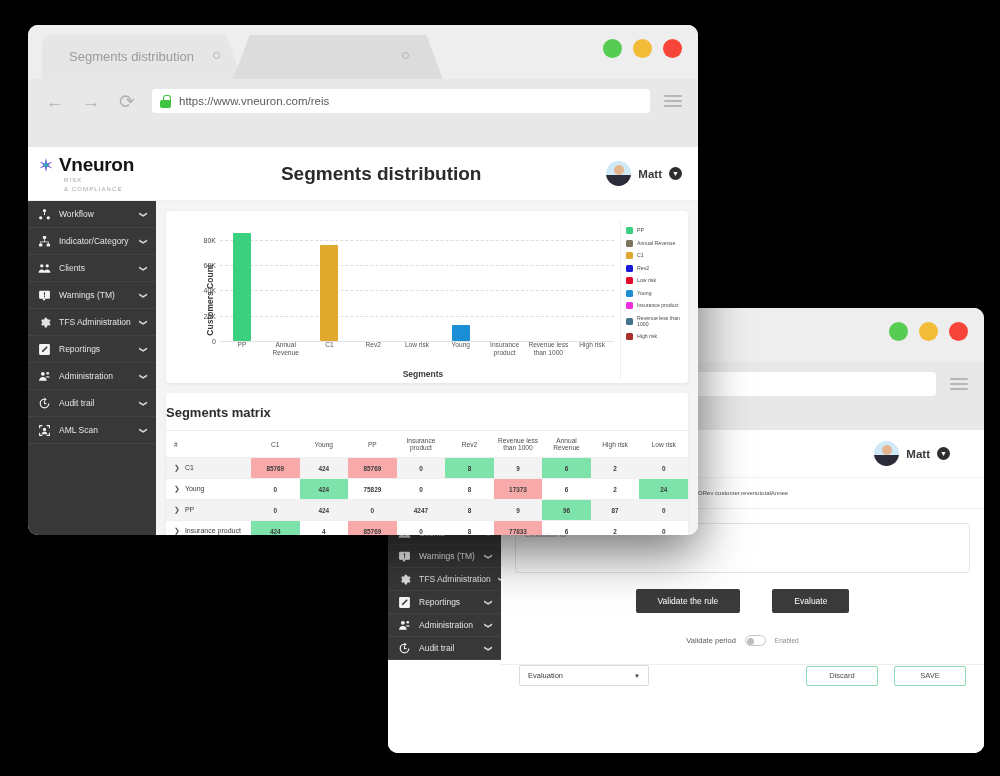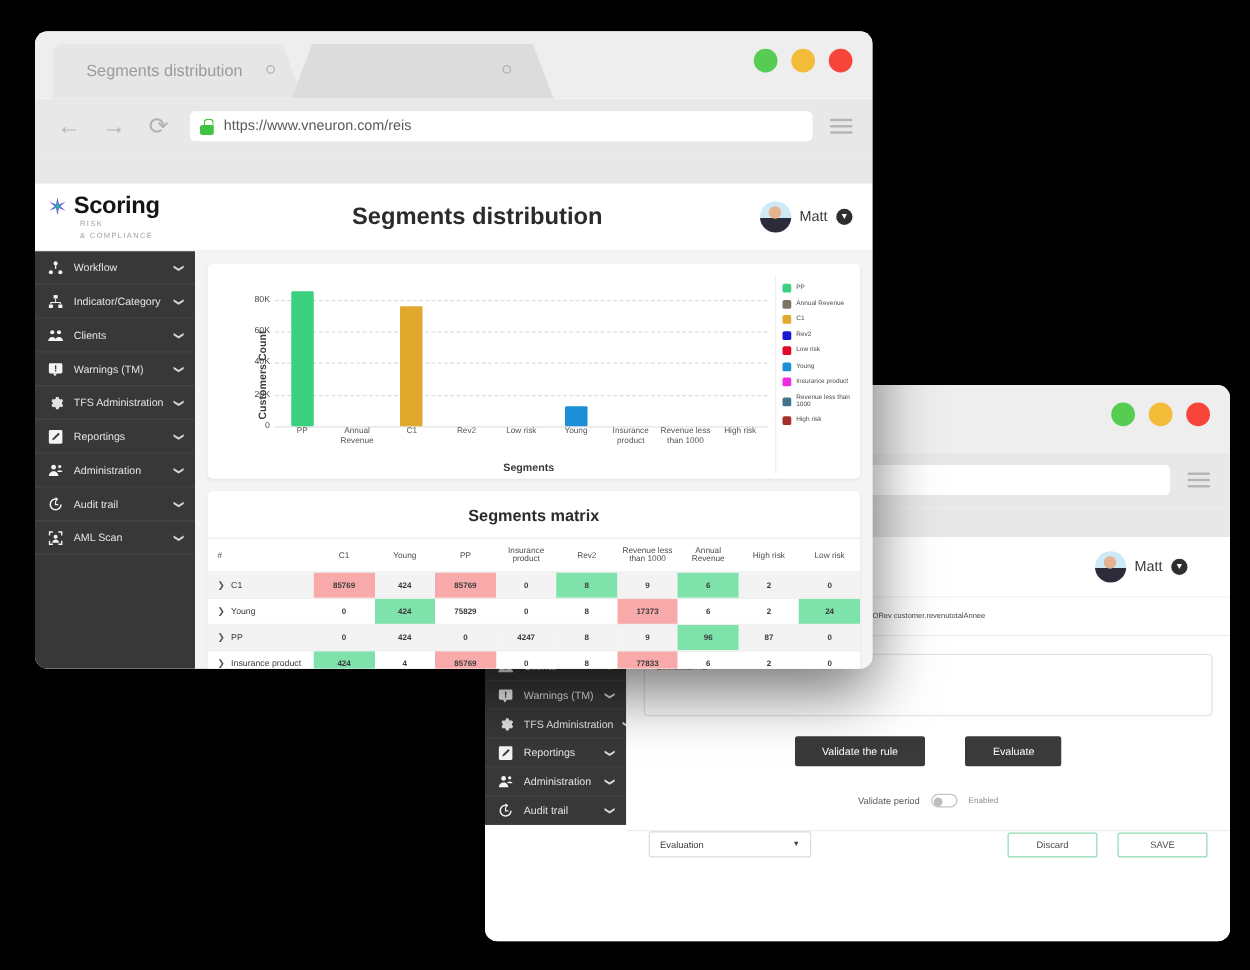--- a/index.html
+++ b/index.html
@@ -112,21 +112,21 @@
   .user-box { display: flex; align-items: center; gap: 7px; padding-right: 16px; }
   .avatar {
     width: 25px; height: 25px; border-radius: 50%;
     background: linear-gradient(#cfe9f6 0 55%, #2b2b3a 55% 100%);
     position: relative; overflow: hidden;
   }
   .avatar:after {
     content: ""; position: absolute; left: 7.5px; top: 4px;
     width: 10px; height: 10px; border-radius: 50%; background: #e3b48e;
   }
-  .user-name { font-size: 11.5px; color: #3a3a3a; }
+  .user-name { font-size: 11.5px; color: #3a3a3a; font-weight: bold; }
   .caret-badge {
     width: 13px; height: 13px; border-radius: 50%; background: #2e2e2e;
     color: #fff; font-size: 7px; line-height: 13px; text-align: center;
   }
 
   
   .side {
     width: 128px; background: #383838; color: #e6e6e6;
     position: absolute; left: 0; top: 0; bottom: 0;
   }
@@ -184,21 +184,21 @@
   .xcell { flex: 1; text-align: center; font-size: 6.6px; color: #555; line-height: 1.25; padding: 0 1px; }
   .xtitle { position: absolute; left: 60px; right: 6px; bottom: 0; text-align: center; font-size: 8.5px; font-weight: bold; color: #3a3a3a; }
   .legend {
     width: 62px; border-left: 1px solid #efefef;
     padding: 6px 2px 6px 5px; display: flex; flex-direction: column; gap: 5.5px;
   }
   .lg { display: flex; align-items: center; gap: 4px; font-size: 5.2px; color: #4a4a4a; line-height: 1.25; }
   .sw { width: 7px; height: 7px; border-radius: 1.5px; flex: 0 0 7px; }
 
   
-  .matrix-title { text-align: center; font-size: 13px; font-weight: bold; color: #2b2b2b; padding: 12px 0 10px; }
+  .matrix-title { text-align: left; font-size: 13px; font-weight: bold; color: #2b2b2b; padding: 12px 0 10px; }
   table.matrix { width: 100%; border-collapse: collapse; table-layout: fixed; }
   table.matrix th {
     font-size: 6.6px; font-weight: normal; color: #4d4d4d;
     padding: 6px 2px; border-top: 1px solid #ededed; border-bottom: 1px solid #ededed;
     text-align: center;
   }
   table.matrix th.first { text-align: left; padding-left: 8px; width: 85px; }
   table.matrix td {
     font-size: 6.4px; color: #3c3c3c; text-align: center;
     padding: 6px 1px; border-bottom: 1px solid #efefef;
@@ -457,21 +457,21 @@
     </div>
     <div class="chrome-pad"></div>
 
     <div class="app-header">
       <div class="logo-wrap">
         <div class="logo-row">
           <svg width="16" height="16" viewBox="0 0 16 16">
             <path d="M8 1 L9.2 6.6 L14.5 4.4 L10.2 8 L14.5 11.6 L9.2 9.4 L8 15 L6.8 9.4 L1.5 11.6 L5.8 8 L1.5 4.4 L6.8 6.6 Z" fill="#7b3fe4"></path>
             <path d="M8 3 L8.8 7 L12 5.6 L9.4 8 L12 10.4 L8.8 9 L8 13 L7.2 9 L4 10.4 L6.6 8 L4 5.6 L7.2 7 Z" fill="#14c8a0" opacity="0.85"></path>
           </svg>
-          <span class="logo-name">Scoring</span>
+          <span class="logo-name">Vneuron</span>
         </div>
         <div class="logo-sub">
           <div>RISK</div>
           <div>&amp; COMPLIANCE</div>
         </div>
       </div>
       <div class="page-title">Segments distribution</div>
       <div class="user-box">
         <div class="avatar"></div>
         <span class="user-name">Matt</span>

